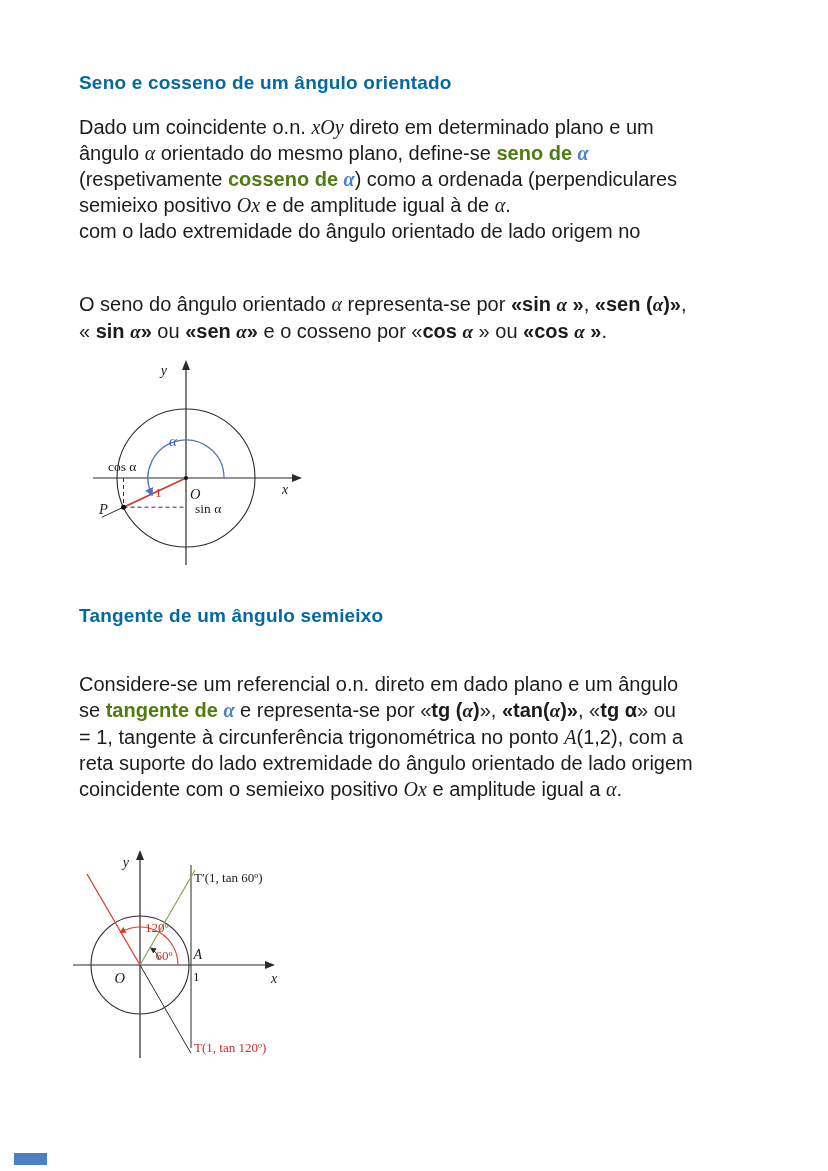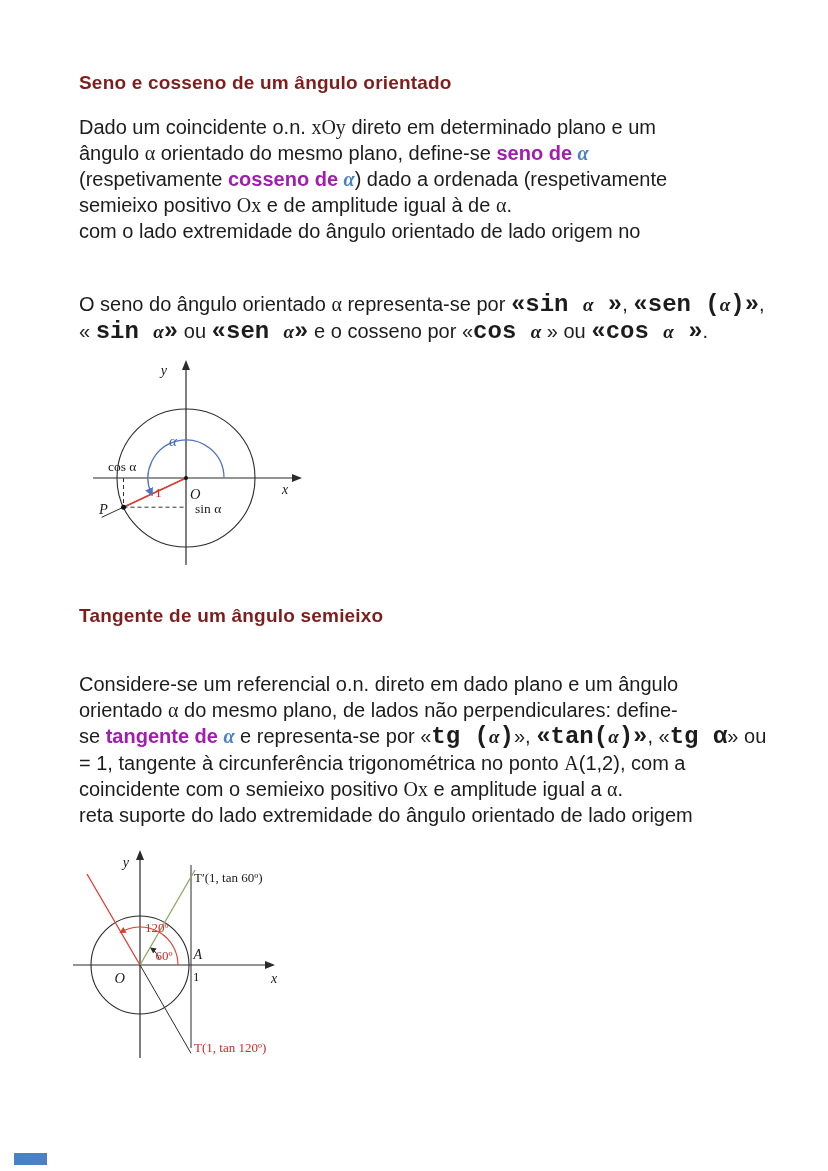--- a/index.html
+++ b/index.html
@@ -2,50 +2,50 @@
 <html><head>
 <meta charset="utf-8">
 <style>
   html,body { margin:0; padding:0; background:#ffffff; }
   .page {
     position:relative; width:828px; height:1171px; background:#ffffff;
     font-family:"Liberation Sans", sans-serif; color:#1c1c1c; overflow:hidden;
   }
   .heading {
     position:absolute; left:79px; font-size:19px; font-weight:bold;
-    color:#7f1d1d; letter-spacing:0.2px; white-space:pre;
+    color:#0369a1; letter-spacing:0.2px; white-space:pre;
   }
   .para {
     position:absolute; left:79px; font-size:20px; line-height:26px;
   }
   .rt-line { white-space:pre; }
   .seg-n { }
-  .seg-m  { font-family:"Liberation Serif", serif; }
-  .seg-bb { color:#a21caf; font-weight:bold; }
+  .seg-m  { font-family:"Liberation Serif", serif; font-style:italic; }
+  .seg-bb { color:#4d7c0f; font-weight:bold; }
   .seg-bm { color:#4a80c4; font-weight:bold; font-style:italic; font-family:"Liberation Serif", serif; }
-  .seg-bs { font-family:Liberation Mono, monospace; font-weight:bold; font-size:24px; }
+  .seg-bs { font-family:Liberation Sans, sans-serif; font-weight:bold; font-size:20px; }
   .seg-bi { font-family:"Liberation Serif", serif; font-weight:bold; font-style:italic; font-size:19px; }
   .fig { position:absolute; }
   .figtext { font-family:"Liberation Serif", serif; fill:#1c1c1c; }
   .it { font-style:italic; }
   .red { fill:#cf2b26; }
   .blue { fill:#4065b8; }
   .next-bar { position:absolute; left:14px; top:1153px; width:33px; height:12px; background:#4a80c4; }
 </style>
 </head>
 <body>
 
 <div class="page">
 
   <div class="heading" style="top:72px">Seno e cosseno de um ângulo orientado</div>
 
   <div class="para" style="top:114px">
       <div class="rt-line"><span class="seg-n">Dado um coincidente o.n. </span><span class="seg-m">xOy</span><span class="seg-n"> direto em determinado plano e um</span></div>
       <div class="rt-line"><span class="seg-n">ângulo </span><span class="seg-m">α</span><span class="seg-n"> orientado do mesmo plano, define-se </span><span class="seg-bb">seno de </span><span class="seg-bm">α</span></div>
-      <div class="rt-line"><span class="seg-n">(respetivamente </span><span class="seg-bb">cosseno de </span><span class="seg-bm">α</span><span class="seg-n">) dado a ordenada (respetivamente</span></div>
+      <div class="rt-line"><span class="seg-n">(respetivamente </span><span class="seg-bb">cosseno de </span><span class="seg-bm">α</span><span class="seg-n">) como a ordenada (perpendiculares</span></div>
       <div class="rt-line"><span class="seg-n">semieixo positivo </span><span class="seg-m">Ox</span><span class="seg-n"> e de amplitude igual à de </span><span class="seg-m">α</span><span class="seg-n">.</span></div>
       <div class="rt-line"><span class="seg-n">com o lado extremidade do ângulo orientado de lado origem no</span></div>
     </div>
 
   <div class="para" style="top:291px">
       <div class="rt-line"><span class="seg-n">O seno do ângulo orientado </span><span class="seg-m">α</span><span class="seg-n"> representa-se por </span><span class="seg-bs">«sin </span><span class="seg-bi">α</span><span class="seg-bs"> »</span><span class="seg-n">, </span><span class="seg-bs">«sen (</span><span class="seg-bi">α</span><span class="seg-bs">)»</span><span class="seg-n">,</span></div>
       <div class="rt-line"><span class="seg-n">« </span><span class="seg-bs">sin </span><span class="seg-bi">α</span><span class="seg-bs">»</span><span class="seg-n"> ou </span><span class="seg-bs">«sen </span><span class="seg-bi">α</span><span class="seg-bs">»</span><span class="seg-n"> e o cosseno por «</span><span class="seg-bs">cos </span><span class="seg-bi">α</span><span class="seg-n"> » ou </span><span class="seg-bs">«cos </span><span class="seg-bi">α</span><span class="seg-bs"> »</span><span class="seg-n">.</span></div>
     </div>
 
   <svg class="fig" style="left:83px; top:358px" width="230" height="210" viewBox="0 0 230 210">
@@ -86,25 +86,24 @@
     <text class="figtext" x="112" y="155" font-size="13.5">sin α</text>
     <text class="figtext red" x="72" y="139" font-size="13.5">1</text>
     <text class="figtext it" x="107" y="141" font-size="14.5">O</text>
     <text class="figtext it" x="16" y="156" font-size="14.5">P</text>
   </svg>
 
   <div class="heading" style="top:605px">Tangente de um ângulo semieixo</div>
 
   <div class="para" style="top:671px">
       <div class="rt-line"><span class="seg-n">Considere-se um referencial o.n. direto em dado plano e um ângulo</span></div>
-      <div class="rt-line"><span class="seg-n">orientado </span><span class="seg-m">α</span><span class="seg-n"> do mesmo plano, de lados não perpendiculares: define-</span></div>
       <div class="rt-line"><span class="seg-n">se </span><span class="seg-bb">tangente de </span><span class="seg-bm">α</span><span class="seg-n"> e representa-se por «</span><span class="seg-bs">tg (</span><span class="seg-bi">α</span><span class="seg-bs">)</span><span class="seg-n">», </span><span class="seg-bs">«tan(</span><span class="seg-bi">α</span><span class="seg-bs">)»</span><span class="seg-n">, «</span><span class="seg-bs">tg α</span><span class="seg-n">» ou</span></div>
       <div class="rt-line"><span class="seg-n">= 1, tangente à circunferência trigonométrica no ponto </span><span class="seg-m">A</span><span class="seg-n">(1,2), com a</span></div>
+      <div class="rt-line"><span class="seg-n">reta suporte do lado extremidade do ângulo orientado de lado origem</span></div>
       <div class="rt-line"><span class="seg-n">coincidente com o semieixo positivo </span><span class="seg-m">Ox</span><span class="seg-n"> e amplitude igual a </span><span class="seg-m">α</span><span class="seg-n">.</span></div>
-      <div class="rt-line"><span class="seg-n">reta suporte do lado extremidade do ângulo orientado de lado origem</span></div>
     </div>
 
   <svg class="fig" style="left:68px; top:848px" width="240" height="225" viewBox="0 0 240 225">
 
     <line x1="72" y1="8" x2="72" y2="210" stroke="#2b2b2b" stroke-width="1.2"></line>
     <polygon points="72,2 68,12 76,12" fill="#2b2b2b"></polygon>
     <line x1="5" y1="117" x2="200" y2="117" stroke="#2b2b2b" stroke-width="1.2"></line>
     <polygon points="207,117 197,113 197,121" fill="#2b2b2b"></polygon>
 
     <circle cx="72" cy="117" r="49" fill="none" stroke="#2b2b2b" stroke-width="1.1"></circle>

